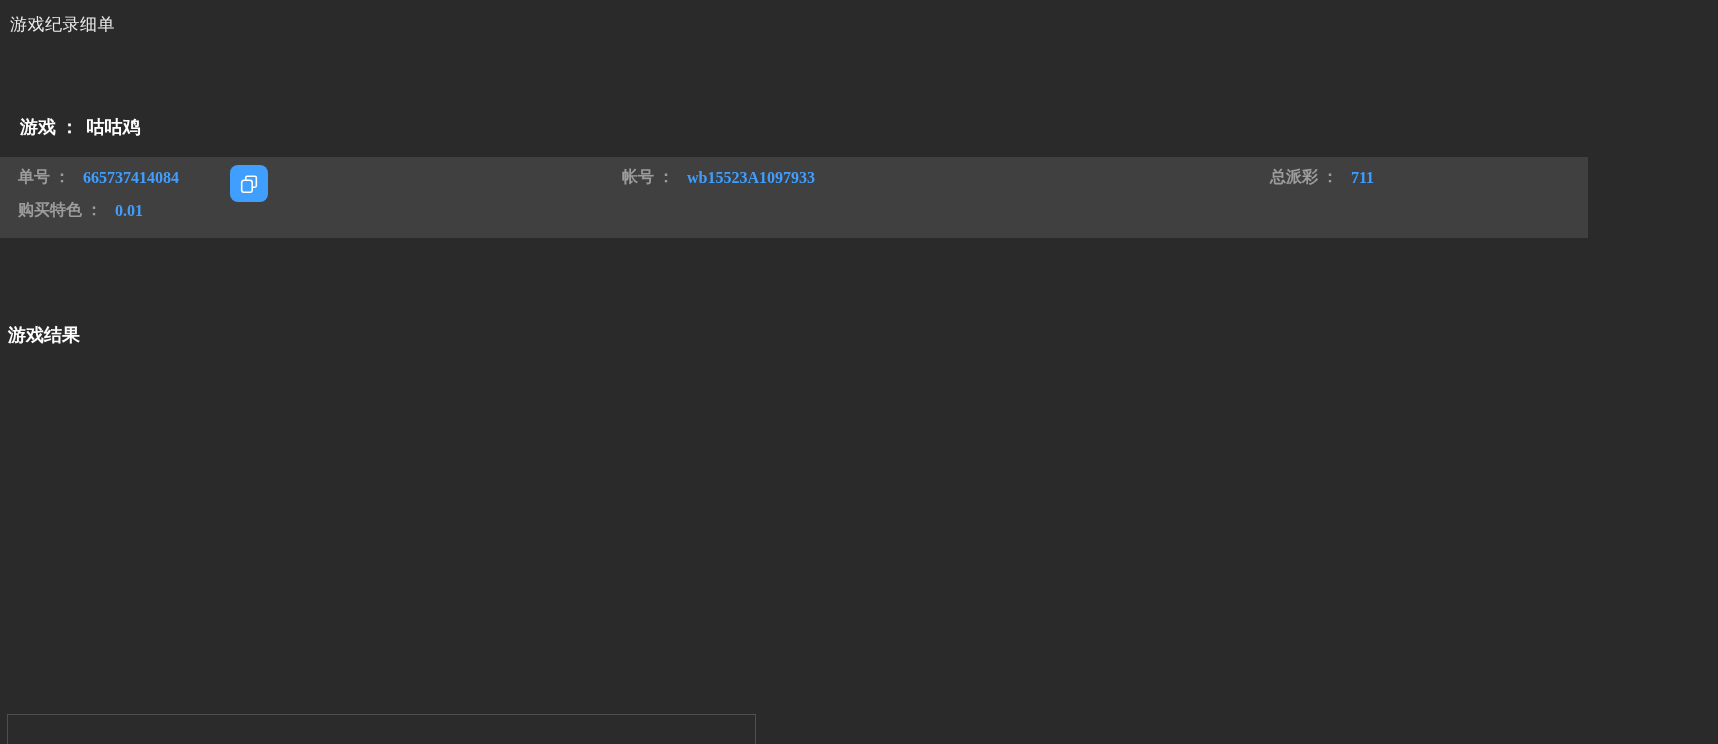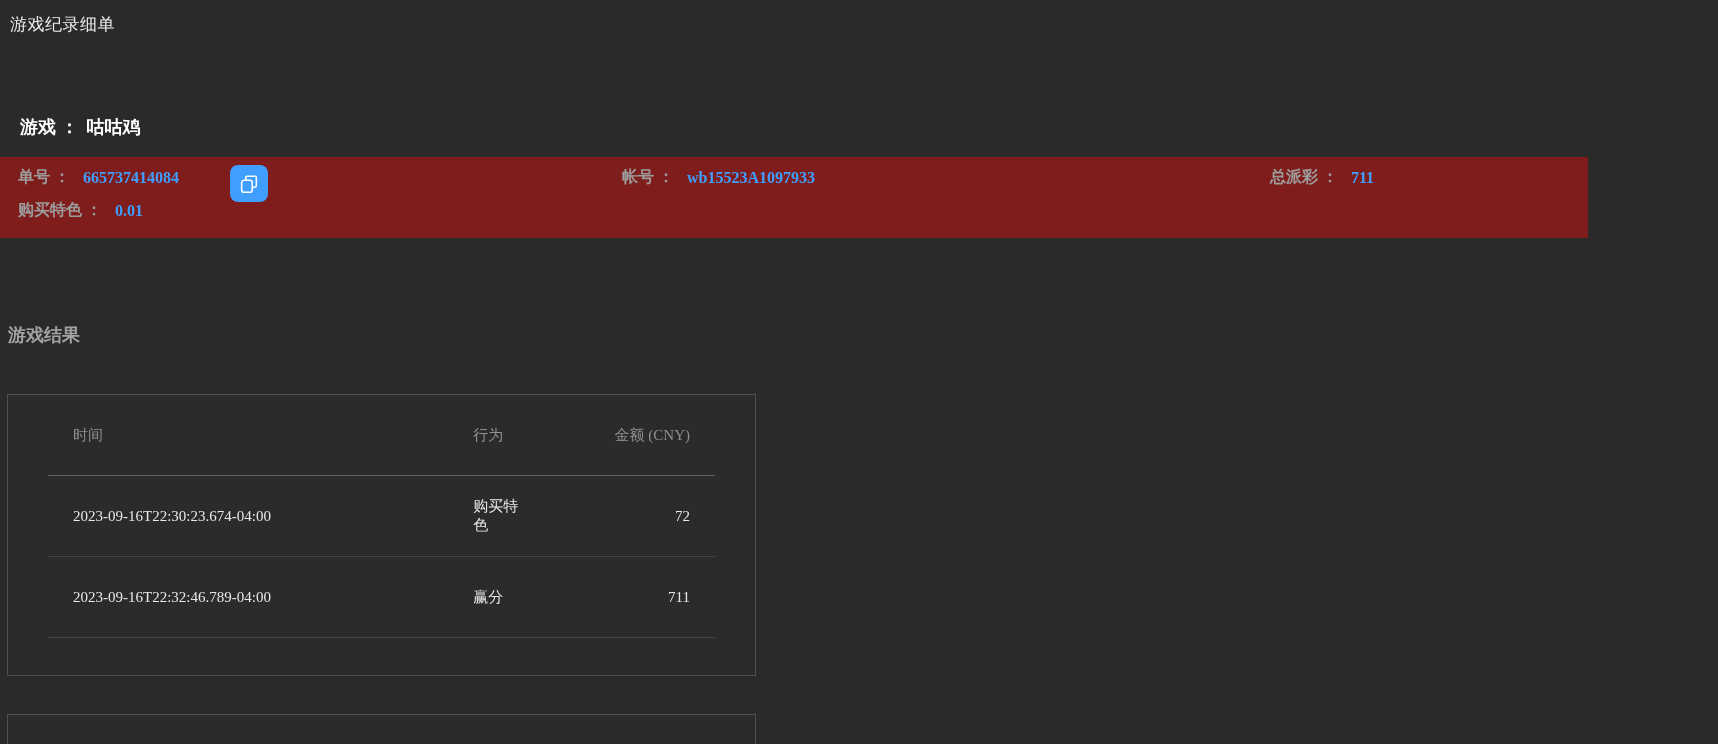--- a/index.html
+++ b/index.html
@@ -18,21 +18,21 @@
   .game-heading{
     position:absolute;left:20px;top:99px;
     font-size:18px;font-weight:700;color:#ffffff;margin-top:16px;
   }
   .game-heading .game-name{margin-left:8px;}
 
   
   .info-bar{
     position:absolute;left:0;top:157px;
     width:1718px;height:81px;
-    background:#7f1d1d;
+    background:#404040;
   }
   .bar-group{position:absolute;top:10px;white-space:nowrap;}
   .bar-group.order{left:18px;}
   .bar-group.account{left:622px;}
   .bar-group.payout{left:1270px;}
   .bar-group.ratio{top:43px;left:18px;}
   .bar-label{
     font-size:16px;font-weight:700;color:#9c9c9c;
     vertical-align:middle;
   }
@@ -45,21 +45,21 @@
     width:38px;height:37px;
     background:#409eff;border:none;border-radius:8px;
     display:inline-flex;align-items:center;justify-content:center;
     cursor:pointer;padding:0;
   }
   .copy-btn svg{display:block;}
 
   
   .results-heading{
     position:absolute;left:8px;top:323px;
-    font-size:18px;font-weight:700;color:#a3a3a3;
+    font-size:18px;font-weight:700;color:#ffffff;
   }
 
   
   .panel{
     position:absolute;left:7px;
     width:749px;box-sizing:border-box;
     border:1px solid #4f4f4f;
     background:#2b2b2b;
   }
   .panel.primary{top:394px;height:282px;padding:0 40px;}
@@ -114,35 +114,16 @@
       <span class="bar-value">711</span>
     </div>
     <div class="bar-group ratio">
       <span class="bar-label">购买特色 ：</span>
       <span class="bar-value">0.01</span>
     </div>
   </div>
 
   <div class="results-heading">游戏结果</div>
 
-  <div class="panel primary">
-    <div class="tbl">
-      <div class="tr thead">
-        <div class="td c1">时间</div>
-        <div class="td c2">行为</div>
-        <div class="td c3">金额 (CNY)</div>
-      </div>
-      <div class="tr">
-        <div class="td c1">2023-09-16T22:30:23.674-04:00</div>
-        <div class="td c2">购买特色</div>
-        <div class="td c3">72</div>
-      </div>
-      <div class="tr">
-        <div class="td c1">2023-09-16T22:32:46.789-04:00</div>
-        <div class="td c2">赢分</div>
-        <div class="td c3">711</div>
-      </div>
-    </div>
-  </div>
 
   <div class="panel secondary"></div>
 
 </div>
 
 </body></html>

